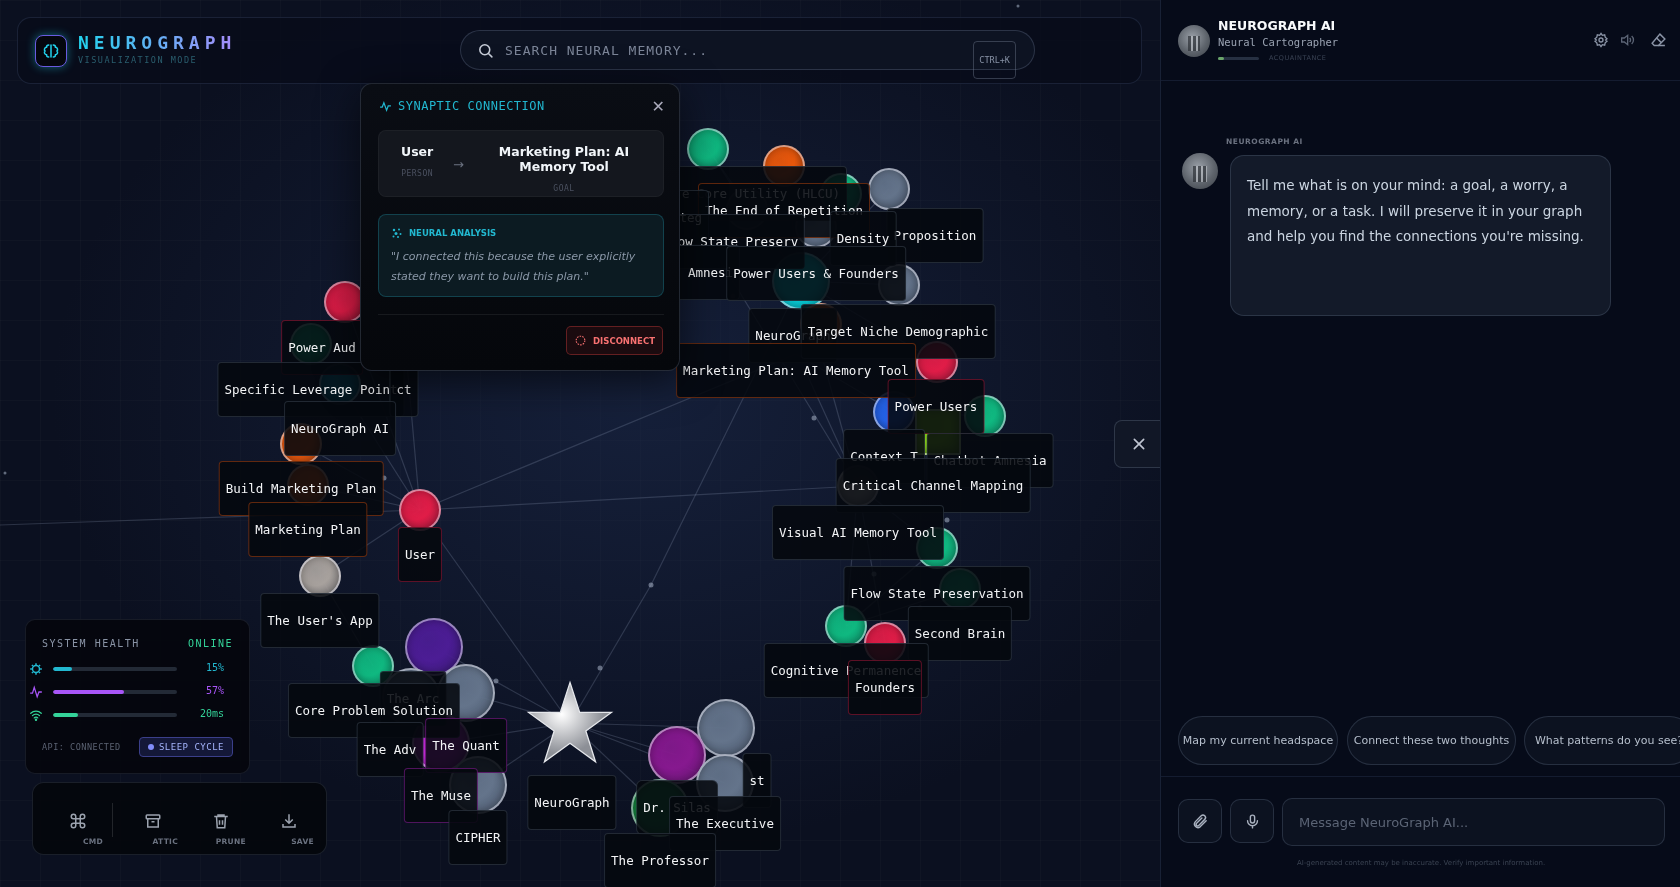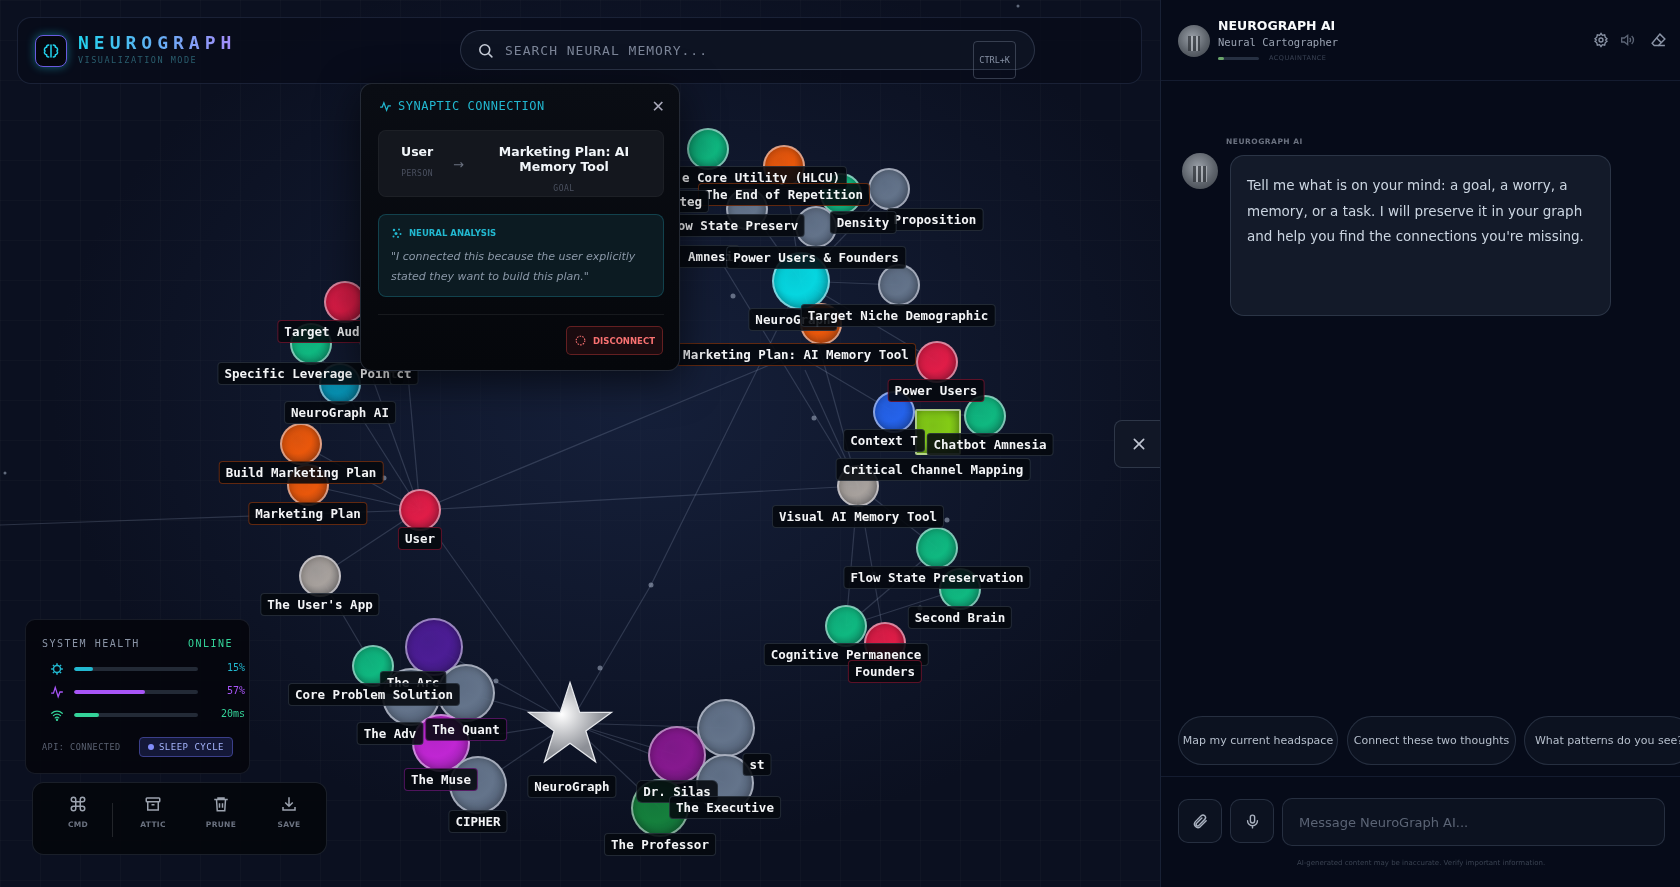--- a/index.html
+++ b/index.html
@@ -12,21 +12,21 @@
     background-image:
       radial-gradient(ellipse at 55% 45%, rgba(30,45,80,0.55) 0%, rgba(8,12,24,0) 65%),
       linear-gradient(rgba(255,255,255,0.018) 1px, transparent 1px),
       linear-gradient(90deg, rgba(255,255,255,0.018) 1px, transparent 1px);
     background-size: 100% 100%, 40px 40px, 40px 40px; }
   #edges { position: absolute; left: 0; top: 0; width: 1160px; height: 887px; }
 
   .node { position: absolute; border-radius: 50%; border: 2px solid rgba(220,220,230,0.55); transform: translate(-50%,-50%); }
   .node.square { border-radius: 2px; }
   .lbl { position: absolute; transform: translateX(-50%); background: rgba(5,8,14,0.88); color: #f3f4f6;
-    font-family: "DejaVu Sans Mono", monospace; font-weight: bold; font-size: 12.5px; padding: 3px 6px; border-radius: 4px;
+    font-family: "DejaVu Sans Mono", monospace; font-weight: normal; font-size: 12.5px; padding: 19px 6px; border-radius: 4px;
     border: 1px solid rgba(120,140,160,0.25); white-space: nowrap; }
 
   
   #brand { position: absolute; left: 17px; top: 17px; width: 1125px; height: 67px; border-radius: 14px;
     background: rgba(8,12,26,0.85); border: 1px solid rgba(80,100,140,0.25); }
   #brand-icon { position: absolute; left: 17px; top: 17px; width: 32px; height: 32px; border-radius: 8px;
     background: #05070e; border: 1.5px solid #6a5ae0; box-shadow: 0 0 10px rgba(34,211,238,0.45); display:flex; align-items:center; justify-content:center; }
   #brand-title { position: absolute; left: 60px; top: 14px; font-family: "DejaVu Sans Mono", monospace; font-weight: bold; font-size: 18px; letter-spacing: 5px;
     background: linear-gradient(90deg,#22d3ee,#a78bfa); -webkit-background-clip: text; background-clip: text; color: transparent; }
   #brand-sub { position: absolute; left: 60px; top: 37px; font-family: "DejaVu Sans Mono", monospace; font-size: 8.5px; letter-spacing: 1.5px; color: #2a5e6e; }
@@ -58,35 +58,35 @@
   #syn-divider { position: absolute; left: 17px; top: 230px; width: 286px; height: 1px; background: rgba(255,255,255,0.07); }
   #syn-disconnect { position: absolute; right: 16px; top: 242px; width: 97px; height: 29px; border-radius: 5px;
     background: #1b0b0f; border: 1px solid rgba(239,68,68,0.35); color: #f87171; font-size: 8.5px; font-weight: bold;
     display: flex; align-items: center; justify-content: center; gap: 6px; cursor: pointer; }
 
   
   #health { position: absolute; left: 25px; top: 619px; width: 225px; height: 155px; border-radius: 10px;
     background: rgba(4,6,12,0.9); border: 1px solid rgba(80,90,110,0.25); }
   #health-title { position: absolute; left: 16px; top: 18px; font-family: "DejaVu Sans Mono", monospace; font-size: 10px; color: #8a94a6; letter-spacing: 1.5px; }
   #health-status { position: absolute; right: 16px; top: 18px; font-family: "DejaVu Sans Mono", monospace; font-size: 10px; color: #34d399; letter-spacing: 1.5px; }
-  .hrow { position: absolute; left: 24px; width: 195px; height: 14px; }
+  .hrow { position: absolute; left: 3px; width: 195px; height: 14px; }
   .hrow .ic { position: absolute; left: 0; top: 0; width: 14px; height: 14px; }
   .hrow .bar { position: absolute; left: 24px; top: 5px; width: 124px; height: 4px; border-radius: 2px; background: #232a36; overflow: hidden; }
   .hrow .fill { height: 100%; border-radius: 2px; }
   .hrow .val { position: absolute; right: 0; top: 0; font-family: "DejaVu Sans Mono", monospace; font-size: 10px; }
   #health-api { position: absolute; left: 16px; top: 122px; font-family: "DejaVu Sans Mono", monospace; font-size: 8.5px; color: #5b6272; letter-spacing: 0.5px; }
   #health-sleep { position: absolute; right: 16px; top: 117px; height: 20px; padding: 0 8px; border-radius: 4px;
     background: #141838; border: 1px solid #3b3f8a; color: #a5b4fc; font-family: "DejaVu Sans Mono", monospace; font-size: 9px;
     display: flex; align-items: center; gap: 5px; letter-spacing: 0.5px; cursor: pointer; }
   #health-sleep .dot { width: 6px; height: 6px; border-radius: 50%; background: #818cf8; }
 
   
   #toolbar { position: absolute; left: 32px; top: 782px; width: 295px; height: 73px; border-radius: 12px;
     background: rgba(4,6,12,0.92); border: 1px solid rgba(80,90,110,0.3); }
-  .tb { position: absolute; top: 12px; width: 50px; text-align: center; cursor: pointer; }
+  .tb { position: absolute; top: 29px; width: 50px; text-align: right; cursor: pointer; }
   .tb svg { display: block; margin: 0 auto; }
   .tb span { display: block; font-size: 7.5px; font-weight: bold; color: #6b7280; margin-top: 7px; letter-spacing: 0.3px; }
   #tb-sep { position: absolute; left: 79px; top: 20px; width: 1px; height: 34px; background: rgba(255,255,255,0.12); }
 
   
   #graph-close { position: absolute; left: 1114px; top: 420px; width: 48px; height: 48px; border-radius: 8px 0 0 8px;
     background: #111726; border: 1px solid rgba(100,116,139,0.35); border-right: none; display:flex; align-items:center; justify-content:center; cursor: pointer; }
 
   
   #panel { position: absolute; left: 1160px; top: 0; width: 520px; height: 887px; background: #060b19; border-left: 1px solid rgba(80,100,140,0.25); }
@@ -245,21 +245,21 @@
       <div class="lbl" style="left: 796px; top: 343px; border-color: rgba(234, 88, 12, 0.4);">Marketing Plan: AI Memory Tool</div>
       <div class="lbl" style="left: 936px; top: 379px; border-color: rgba(225, 29, 72, 0.4);">Power Users</div>
       <div class="lbl" style="left: 884px; top: 429px;">Context T</div>
       <div class="lbl" style="left: 990px; top: 433px;">Chatbot Amnesia</div>
       <div class="lbl" style="left: 933px; top: 458px;">Critical Channel Mapping</div>
       <div class="lbl" style="left: 858px; top: 505px;">Visual AI Memory Tool</div>
       <div class="lbl" style="left: 937px; top: 566px;">Flow State Preservation</div>
       <div class="lbl" style="left: 960px; top: 606px;">Second Brain</div>
       <div class="lbl" style="left: 846px; top: 643px;">Cognitive Permanence</div>
       <div class="lbl" style="left: 885px; top: 660px; border-color: rgba(225, 29, 72, 0.4);">Founders</div>
-      <div class="lbl" style="left: 322px; top: 320px; border-color: rgba(225, 29, 72, 0.4);">Target Aud</div>
+      <div class="lbl" style="left: 322px; top: 320px; border-color: rgba(225, 29, 72, 0.4);">Power Aud</div>
       <div class="lbl" style="left: 311px; top: 362px;">Specific Leverage Point</div>
       <div class="lbl" style="left: 404px; top: 362px;">ct</div>
       <div class="lbl" style="left: 340px; top: 401px;">NeuroGraph AI</div>
       <div class="lbl" style="left: 301px; top: 461px; border-color: rgba(234, 88, 12, 0.4);">Build Marketing Plan</div>
       <div class="lbl" style="left: 308px; top: 502px; border-color: rgba(234, 88, 12, 0.4);">Marketing Plan</div>
       <div class="lbl" style="left: 420px; top: 527px; border-color: rgba(225, 29, 72, 0.4);">User</div>
       <div class="lbl" style="left: 320px; top: 593px;">The User's App</div>
       <div class="lbl" style="left: 413px; top: 671px;">The Arc</div>
       <div class="lbl" style="left: 374px; top: 683px;">Core Problem Solution</div>
       <div class="lbl" style="left: 390px; top: 722px;">The Adv</div>

